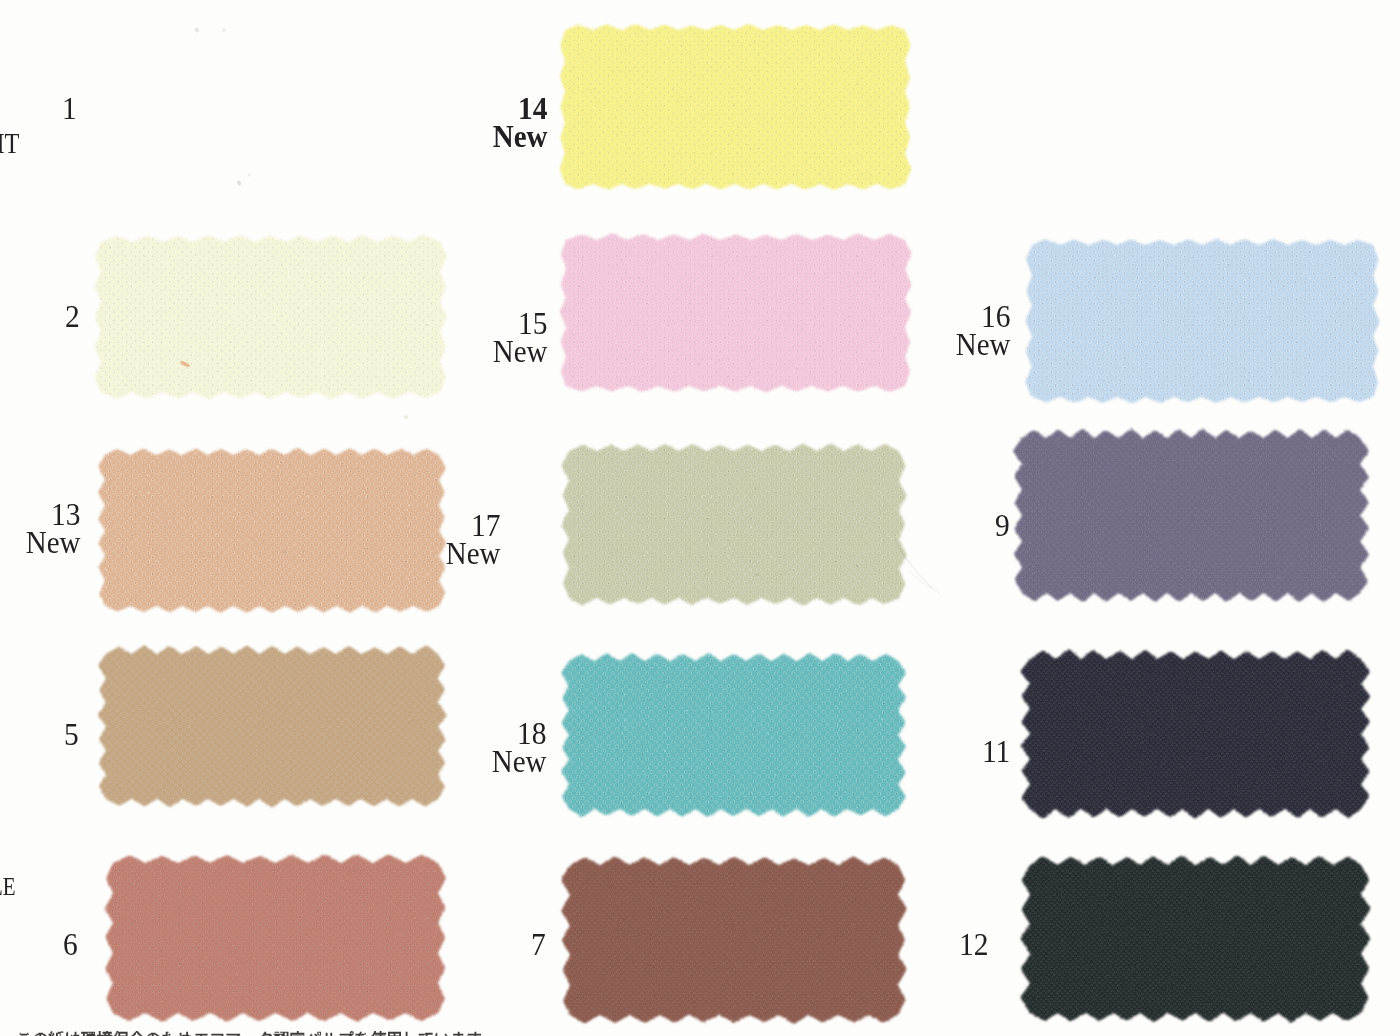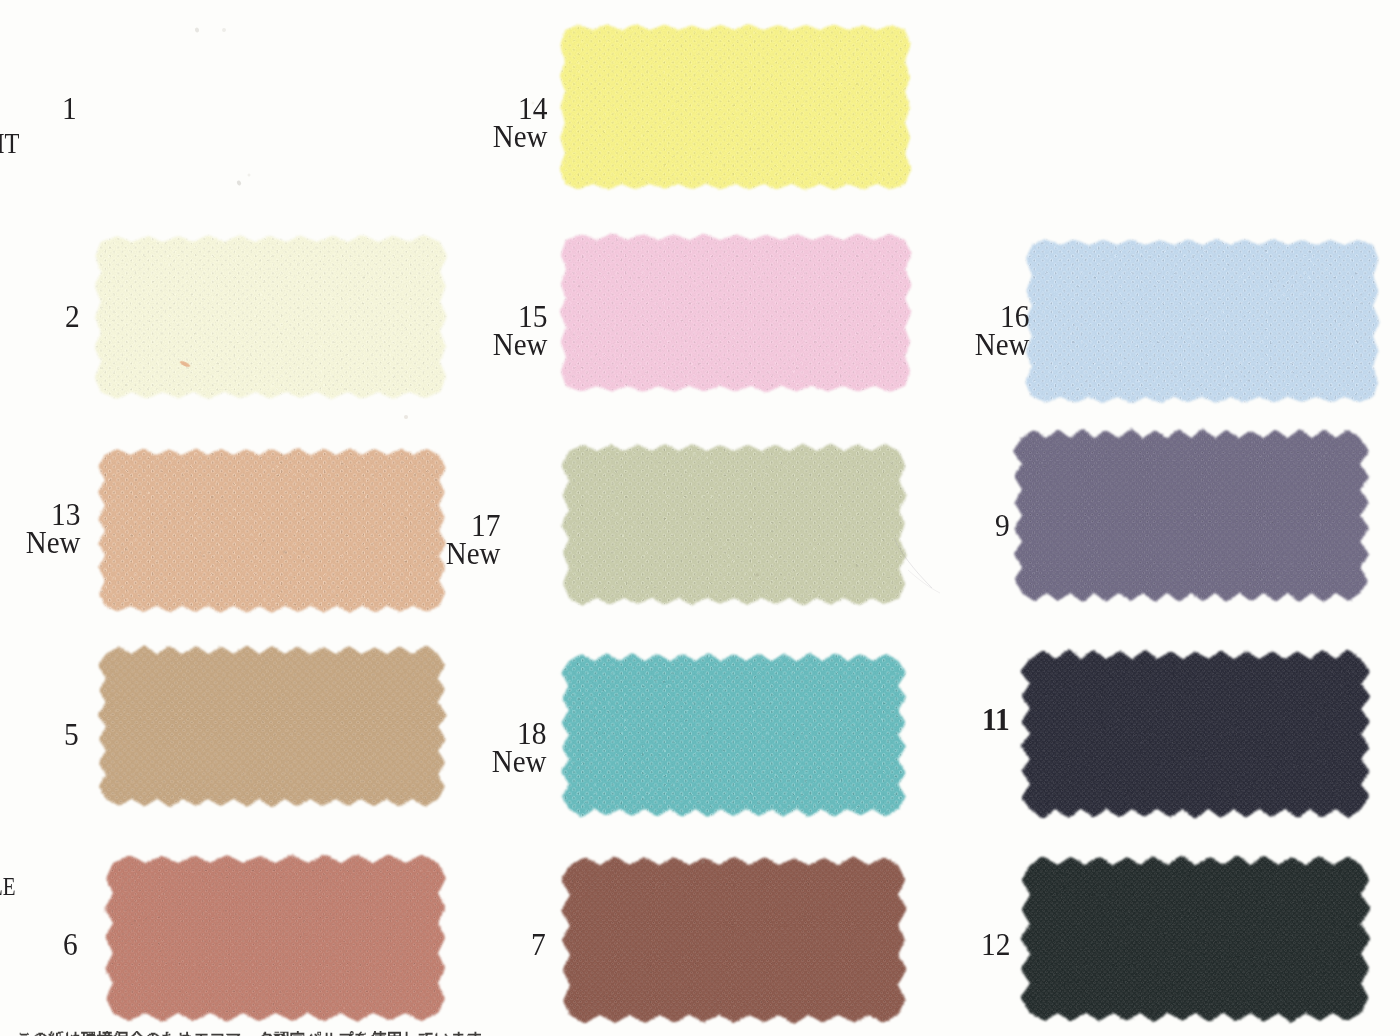--- a/index.html
+++ b/index.html
@@ -536,50 +536,50 @@
       <div class="lbl" style="right: 1320px; top: 503px;">
         <div class="num">13</div>
         <div class="new">New</div>
       </div>
       <div class="lbl" style="right: 1321px; top: 723px;">
         <div class="num">5</div>
       </div>
       <div class="lbl" style="right: 1322px; top: 933px;">
         <div class="num">6</div>
       </div>
-      <div class="lbl" style="right: 853px; top: 97px;">
+      <div class="lbl" style="right: 853px; top: 97px; font-weight: bold;">
         <div class="num">14</div>
         <div class="new">New</div>
       </div>
-      <div class="lbl" style="right: 853px; top: 305px;">
+      <div class="lbl" style="right: 853px; top: 312px;">
         <div class="num">15</div>
         <div class="new">New</div>
       </div>
       <div class="lbl" style="right: 900px; top: 514px;">
         <div class="num">17</div>
         <div class="new">New</div>
       </div>
       <div class="lbl" style="right: 854px; top: 722px; font-family: Liberation Serif, serif;">
         <div class="num">18</div>
         <div class="new">New</div>
       </div>
       <div class="lbl" style="right: 854px; top: 933px;">
         <div class="num">7</div>
       </div>
-      <div class="lbl" style="right: 371px; top: 305px;">
+      <div class="lbl" style="right: 390px; top: 305px;">
         <div class="num">16</div>
         <div class="new">New</div>
       </div>
       <div class="lbl" style="right: 390px; top: 514px;">
         <div class="num">9</div>
       </div>
-      <div class="lbl" style="right: 390px; top: 708px; font-weight: bold;">
+      <div class="lbl" style="right: 390px; top: 740px;">
         <div class="num">11</div>
       </div>
-      <div class="lbl" style="right: 390px; top: 933px;">
+      <div class="lbl" style="right: 412px; top: 933px;">
         <div class="num">12</div>
       </div>
     </div>
   <div id="side-layer">
       <div class="sidelbl" style="right: 1381px; top: 133px; font-size: 29px; line-height: 20.9px;">IT</div>
       <div class="sidelbl" style="right: 1384px; top: 878px; font-size: 25px; line-height: 18px;">LE</div>
     </div>
   <svg id="footnote" width="560" height="20" viewBox="0 0 560 20" xmlns="http://www.w3.org/2000/svg" aria-label="eco-mark paper notice" style="left: 16px; top: 1030px;">
     <title>この紙は環境保全のためエコマーク認定パルプを使用しています。</title>
     <path id="footnote-path" fill="#3f3d3b" d="M38 1h1v3h-1zM49 1h1v2h-1zM89 1h2v13h-2zM97 1h2v3h-2zM108 1h2v2h-2zM129 1h2v2h-2zM302 1h2v4h-2zM360 1h2v2h-2zM385 1h2v4h-2zM391 1h2v11h-2zM37 2h1v8h-1zM45 2h4v1h-4zM50 2h1v1h-1zM55 2h1v8h-1zM63 2h2v14h-2zM70 2h15v1h-15zM93 2h4v2h-4zM99 2h4v2h-4zM110 2h10v2h-10zM128 2h1v3h-1zM131 2h1v3h-1zM161 2h3v1h-3zM183 2h2v5h-2zM267 2h2v4h-2zM278 2h5v1h-5zM284 2h9v1h-9zM324 2h4v1h-4zM359 2h1v8h-1zM362 2h1v3h-1zM370 2h2v1h-2zM400 2h14v2h-14zM419 2h2v13h-2zM475 2h2v14h-2zM493 2h2v12h-2zM4 3h1v2h-1zM12 3h1v2h-1zM24 3h5v2h-5zM40 3h1v3h-1zM43 3h5v1h-5zM54 3h1v14h-1zM70 3h7v1h-7zM79 3h1v7h-1zM81 3h2v7h-2zM84 3h1v11h-1zM107 3h2v2h-2zM127 3h1v3h-1zM130 3h1v1h-1zM132 3h1v3h-1zM145 3h5v2h-5zM161 3h2v5h-2zM176 3h2v3h-2zM266 3h1v4h-1zM287 3h2v4h-2zM291 3h2v6h-2zM295 3h7v2h-7zM304 3h6v2h-6zM324 3h1v2h-1zM327 3h1v3h-1zM333 3h2v9h-2zM338 3h2v13h-2zM369 3h2v3h-2zM375 3h1v2h-1zM384 3h1v15h-1zM387 3h4v2h-4zM393 3h5v2h-5zM440 3h8v2h-8zM452 3h1v11h-1zM5 4h7v2h-7zM13 4h1v1h-1zM22 4h2v2h-2zM29 4h2v2h-2zM35 4h2v2h-2zM39 4h1v3h-1zM43 4h2v13h-2zM47 4h1v12h-1zM72 4h2v10h-2zM76 4h3v6h-3zM80 4h1v6h-1zM83 4h1v13h-1zM95 4h2v5h-2zM99 4h2v5h-2zM110 4h2v4h-2zM118 4h2v4h-2zM126 4h1v5h-1zM133 4h1v5h-1zM143 4h2v2h-2zM150 4h2v2h-2zM164 4h2v2h-2zM193 4h13v2h-13zM210 4h13v2h-13zM226 4h15v1h-15zM269 4h5v2h-5zM277 4h10v1h-10zM317 4h1v5h-1zM321 4h2v2h-2zM325 4h1v2h-1zM348 4h11v2h-11zM360 4h2v2h-2zM365 4h4v2h-4zM371 4h4v1h-4zM400 4h2v10h-2zM406 4h2v13h-2zM412 4h2v13h-2zM433 4h7v1h-7zM451 4h1v6h-1zM461 4h2v2h-2zM470 4h5v2h-5zM477 4h4v2h-4zM486 4h7v2h-7zM495 4h5v2h-5zM21 5h1v2h-1zM25 5h2v4h-2zM31 5h1v10h-1zM59 5h1v2h-1zM62 5h1v2h-1zM65 5h3v2h-3zM87 5h2v2h-2zM91 5h4v2h-4zM97 5h2v4h-2zM101 5h2v2h-2zM106 5h2v4h-2zM125 5h1v4h-1zM134 5h1v4h-1zM142 5h1v3h-1zM146 5h2v4h-2zM152 5h1v10h-1zM157 5h4v1h-4zM163 5h1v1h-1zM179 5h4v2h-4zM185 5h1v2h-1zM227 5h14v1h-14zM265 5h1v3h-1zM274 5h1v2h-1zM278 5h6v1h-6zM285 5h2v1h-2zM295 5h2v2h-2zM309 5h1v2h-1zM316 5h1v7h-1zM318 5h1v1h-1zM323 5h1v5h-1zM326 5h1v1h-1zM371 5h3v1h-3zM383 5h1v12h-1zM433 5h6v1h-6zM441 5h2v1h-2zM485 5h1v1h-1zM20 6h1v9h-1zM30 6h1v1h-1zM32 6h1v7h-1zM36 6h1v1h-1zM38 6h1v12h-1zM60 6h2v1h-2zM75 6h1v2h-1zM85 6h1v2h-1zM103 6h1v1h-1zM105 6h1v3h-1zM112 6h6v2h-6zM124 6h1v3h-1zM135 6h1v2h-1zM141 6h1v9h-1zM151 6h1v1h-1zM153 6h1v8h-1zM158 6h3v1h-3zM177 6h2v3h-2zM186 6h2v2h-2zM198 6h2v10h-2zM221 6h2v10h-2zM238 6h2v2h-2zM264 6h1v3h-1zM272 6h2v3h-2zM278 6h5v2h-5zM286 6h1v3h-1zM289 6h1v6h-1zM298 6h10v2h-10zM322 6h1v2h-1zM358 6h1v6h-1zM360 6h1v1h-1zM368 6h2v3h-2zM382 6h1v3h-1zM386 6h5v2h-5zM393 6h4v2h-4zM402 6h4v2h-4zM408 6h4v2h-4zM440 6h2v1h-2zM462 6h2v2h-2zM19 7h1v7h-1zM40 7h1v3h-1zM48 7h1v10h-1zM70 7h2v2h-2zM74 7h1v2h-1zM94 7h1v6h-1zM101 7h1v6h-1zM122 7h2v2h-2zM127 7h6v2h-6zM136 7h2v2h-2zM140 7h1v7h-1zM165 7h6v2h-6zM176 7h1v3h-1zM182 7h2v1h-2zM237 7h1v3h-1zM263 7h1v3h-1zM285 7h1v2h-1zM287 7h1v1h-1zM324 7h1v6h-1zM367 7h1v4h-1zM370 7h2v2h-2zM376 7h3v2h-3zM381 7h1v2h-1zM439 7h2v2h-2zM480 7h1v2h-1zM490 7h3v2h-3zM41 8h1v7h-1zM45 8h2v1h-2zM49 8h3v1h-3zM93 8h1v5h-1zM102 8h1v5h-1zM104 8h1v1h-1zM114 8h2v10h-2zM160 8h2v3h-2zM171 8h1v1h-1zM175 8h1v7h-1zM181 8h2v2h-2zM187 8h2v5h-2zM236 8h1v3h-1zM238 8h1v1h-1zM244 8h14v2h-14zM262 8h1v2h-1zM271 8h1v4h-1zM284 8h1v2h-1zM290 8h1v2h-1zM302 8h2v9h-2zM372 8h4v2h-4zM386 8h2v3h-2zM395 8h2v3h-2zM463 8h2v4h-2zM470 8h5v1h-5zM477 8h3v1h-3zM481 8h1v1h-1zM489 8h1v4h-1zM24 9h2v3h-2zM35 9h2v2h-2zM39 9h1v8h-1zM42 9h1v2h-1zM107 9h1v9h-1zM129 9h2v8h-2zM145 9h2v3h-2zM154 9h1v2h-1zM178 9h2v2h-2zM229 9h2v2h-2zM235 9h1v3h-1zM261 9h1v1h-1zM272 9h1v2h-1zM278 9h6v1h-6zM287 9h2v2h-2zM291 9h1v1h-1zM298 9h1v5h-1zM315 9h1v5h-1zM357 9h1v4h-1zM366 9h1v3h-1zM368 9h1v1h-1zM438 9h2v3h-2zM471 9h4v1h-4zM477 9h1v1h-1zM490 9h1v4h-1zM3 10h2v5h-2zM76 10h2v3h-2zM95 10h6v1h-6zM109 10h5v1h-5zM116 10h5v1h-5zM174 10h1v4h-1zM180 10h2v4h-2zM231 10h1v2h-1zM234 10h1v5h-1zM270 10h1v3h-1zM299 10h1v1h-1zM325 10h1v6h-1zM344 10h1v3h-1zM365 10h1v2h-1zM370 10h4v2h-4zM388 10h3v1h-3zM393 10h2v1h-2zM453 10h1v6h-1zM495 10h1v2h-1zM36 11h1v5h-1zM40 11h1v2h-1zM55 11h2v3h-2zM60 11h3v2h-3zM78 11h5v3h-5zM91 11h2v2h-2zM113 11h1v2h-1zM116 11h1v3h-1zM124 11h5v2h-5zM131 11h5v2h-5zM159 11h2v3h-2zM164 11h1v5h-1zM179 11h1v4h-1zM232 11h2v2h-2zM269 11h1v3h-1zM278 11h5v2h-5zM286 11h2v6h-2zM290 11h2v1h-2zM297 11h1v5h-1zM304 11h5v1h-5zM332 11h1v4h-1zM343 11h1v3h-1zM356 11h1v3h-1zM369 11h1v6h-1zM387 11h1v2h-1zM402 11h4v1h-4zM408 11h4v1h-4zM457 11h2v3h-2zM472 11h3v2h-3zM491 11h1v2h-1zM502 11h1v2h-1zM23 12h2v2h-2zM37 12h1v1h-1zM59 12h1v4h-1zM65 12h2v2h-2zM74 12h2v1h-2zM88 12h1v2h-1zM95 12h6v1h-6zM112 12h1v3h-1zM117 12h1v3h-1zM144 12h2v2h-2zM165 12h1v4h-1zM268 12h1v3h-1zM283 12h3v3h-3zM291 12h2v4h-2zM299 12h1v3h-1zM314 12h1v4h-1zM326 12h1v4h-1zM333 12h1v2h-1zM342 12h1v2h-1zM355 12h1v3h-1zM368 12h1v4h-1zM370 12h1v1h-1zM372 12h2v2h-2zM388 12h1v2h-1zM390 12h2v4h-2zM429 12h2v2h-2zM439 12h2v2h-2zM464 12h2v1h-2zM470 12h2v2h-2zM477 12h2v2h-2zM492 12h1v1h-1zM501 12h1v2h-1zM503 12h2v1h-2zM21 13h2v2h-2zM30 13h1v3h-1zM58 13h1v2h-1zM67 13h1v2h-1zM70 13h2v2h-2zM74 13h1v1h-1zM77 13h1v2h-1zM85 13h1v1h-1zM87 13h1v2h-1zM95 13h2v2h-2zM98 13h2v4h-2zM111 13h1v3h-1zM118 13h1v3h-1zM142 13h2v2h-2zM151 13h1v3h-1zM178 13h1v2h-1zM186 13h2v2h-2zM192 13h1v3h-1zM205 13h1v3h-1zM211 13h10v2h-10zM233 13h1v1h-1zM235 13h1v4h-1zM267 13h1v3h-1zM278 13h2v4h-2zM282 13h1v4h-1zM313 13h1v3h-1zM331 13h1v3h-1zM340 13h2v2h-2zM354 13h1v2h-1zM389 13h1v3h-1zM428 13h1v3h-1zM441 13h1v3h-1zM456 13h1v3h-1zM464 13h1v1h-1zM479 13h2v2h-2zM500 13h1v3h-1zM504 13h2v3h-2zM5 14h2v2h-2zM12 14h3v2h-3zM23 14h1v1h-1zM28 14h2v2h-2zM35 14h1v2h-1zM50 14h2v2h-2zM55 14h1v3h-1zM66 14h1v1h-1zM68 14h1v1h-1zM75 14h2v2h-2zM78 14h2v1h-2zM81 14h2v1h-2zM102 14h1v4h-1zM110 14h1v2h-1zM119 14h1v3h-1zM144 14h1v1h-1zM149 14h2v2h-2zM158 14h2v3h-2zM176 14h2v2h-2zM185 14h1v2h-1zM191 14h1v1h-1zM193 14h5v2h-5zM200 14h5v2h-5zM206 14h1v1h-1zM210 14h1v1h-1zM236 14h1v3h-1zM265 14h2v2h-2zM290 14h1v3h-1zM293 14h1v2h-1zM296 14h1v3h-1zM300 14h1v2h-1zM352 14h2v2h-2zM399 14h2v2h-2zM421 14h1v3h-1zM427 14h1v2h-1zM429 14h1v1h-1zM440 14h1v1h-1zM442 14h2v2h-2zM454 14h2v2h-2zM457 14h1v1h-1zM469 14h2v1h-2zM481 14h1v2h-1zM492 14h2v1h-2zM4 15h1v1h-1zM7 15h5v2h-5zM26 15h2v2h-2zM42 15h1v2h-1zM45 15h2v1h-2zM49 15h1v3h-1zM60 15h3v2h-3zM74 15h1v1h-1zM79 15h1v3h-1zM82 15h1v1h-1zM84 15h1v2h-1zM93 15h3v1h-3zM103 15h1v1h-1zM108 15h2v1h-2zM120 15h1v2h-1zM123 15h6v2h-6zM131 15h6v2h-6zM147 15h2v2h-2zM166 15h6v1h-6zM182 15h3v2h-3zM186 15h1v1h-1zM220 15h1v1h-1zM263 15h2v1h-2zM280 15h2v2h-2zM283 15h2v1h-2zM295 15h1v3h-1zM301 15h1v2h-1zM304 15h1v2h-1zM312 15h1v1h-1zM330 15h1v1h-1zM340 15h1v1h-1zM350 15h2v1h-2zM370 15h8v2h-8zM387 15h2v2h-2zM392 15h3v2h-3zM420 15h1v1h-1zM422 15h5v2h-5zM444 15h2v2h-2zM470 15h5v1h-5zM480 15h1v1h-1zM489 15h4v1h-4zM501 15h1v2h-1zM6 16h1v1h-1zM12 16h1v1h-1zM45 16h1v1h-1zM50 16h1v2h-1zM63 16h1v1h-1zM85 16h1v1h-1zM91 16h4v1h-4zM100 16h2v2h-2zM109 16h1v1h-1zM122 16h1v1h-1zM137 16h1v1h-1zM167 16h4v1h-4zM264 16h2v1h-2zM288 16h2v2h-2zM291 16h1v1h-1zM305 16h6v1h-6zM351 16h1v1h-1zM386 16h1v2h-1zM395 16h5v1h-5zM409 16h3v2h-3zM443 16h1v1h-1zM471 16h5v1h-5zM489 16h3v1h-3zM502 16h3v1h-3zM92 17h1v1h-1zM99 17h1v1h-1zM287 17h1v1h-1zM395 17h2v1h-2zM399 17h1v1h-1zM406 17h1v1h-1z" transform="scale(0.93)"></path>

